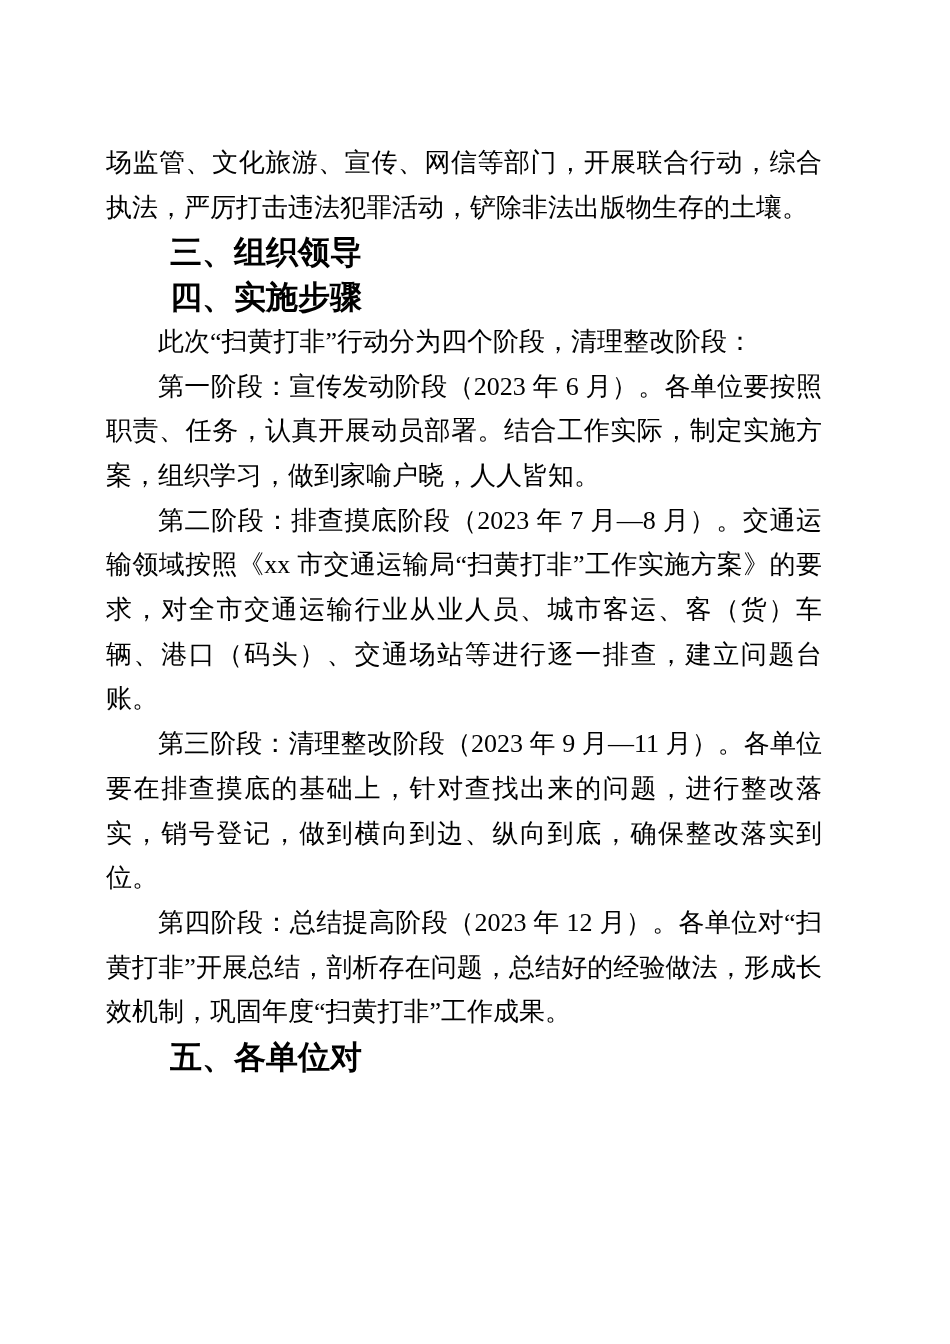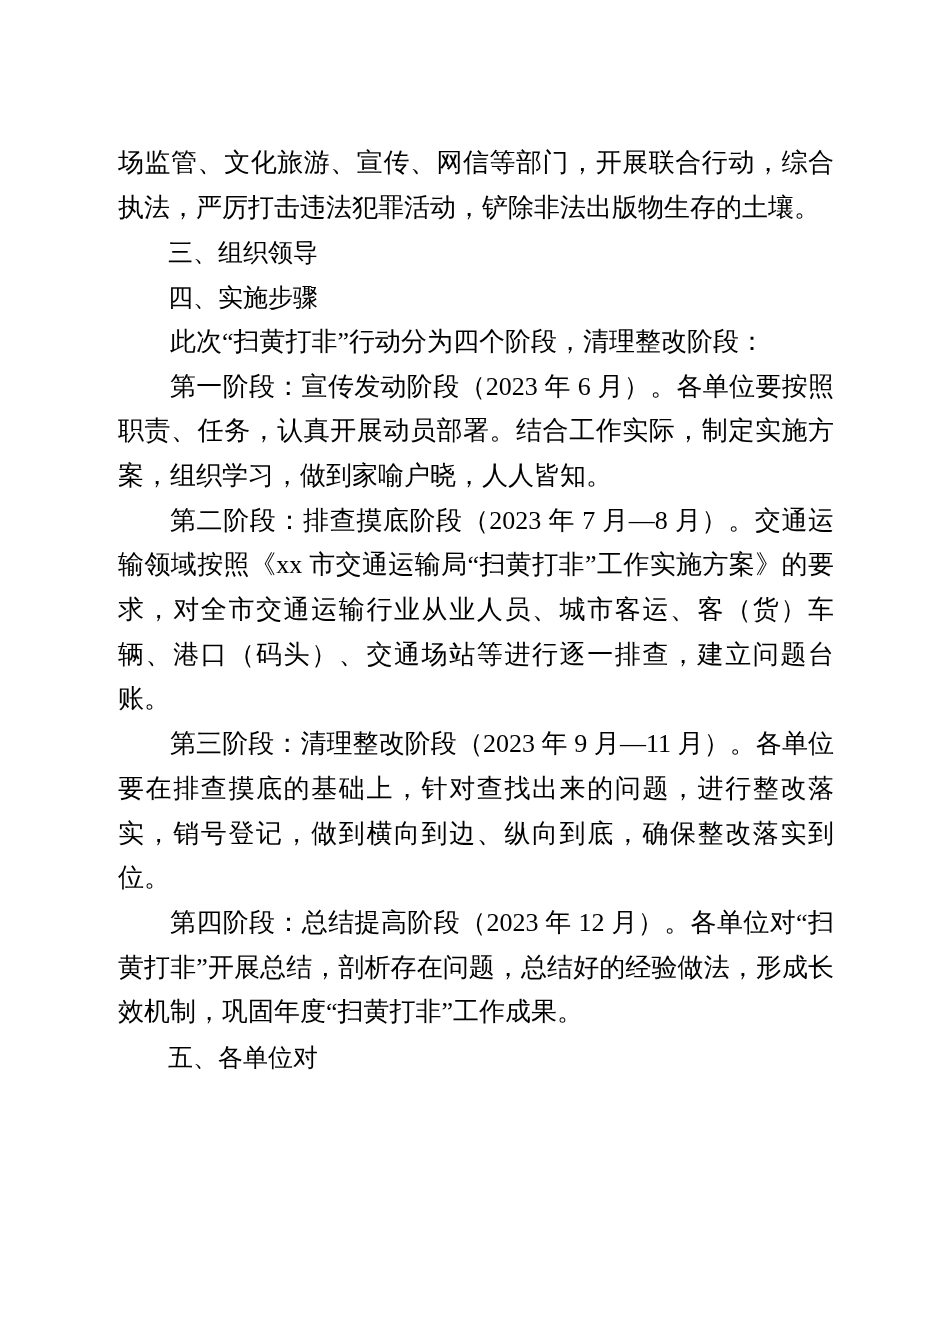--- a/index.html
+++ b/index.html
@@ -9,42 +9,42 @@
   }
   .page {
     position: relative;
     width: 950px;
     height: 1344px;
     background: #ffffff;
     overflow: hidden;
   }
   .content {
     position: absolute;
-    left: 118px;
+    left: 106px;
     top: 141px;
     width: 716px;
     color: #000000;
     font-family: "Liberation Serif", "DejaVu Serif", serif;
     font-size: 26px;
     line-height: 44.7px;
     text-align: justify;
     text-justify: inter-ideograph;
   }
   .content p {
     margin: 0;
     padding: 0;
     text-indent: 2em;
   }
   .content p.noindent {
     text-indent: 0;
   }
   .heading {
     font-family: "Liberation Sans", "DejaVu Sans", sans-serif;
-    font-weight: 400;
-    font-size: 25px;
+    font-weight: 700;
+    font-size: 32px;
   }
   .stage-lead {
     font-weight: 400;
   }
 </style>
 </head>
 <body>
 
 <div class="page">
   <div class="content">

